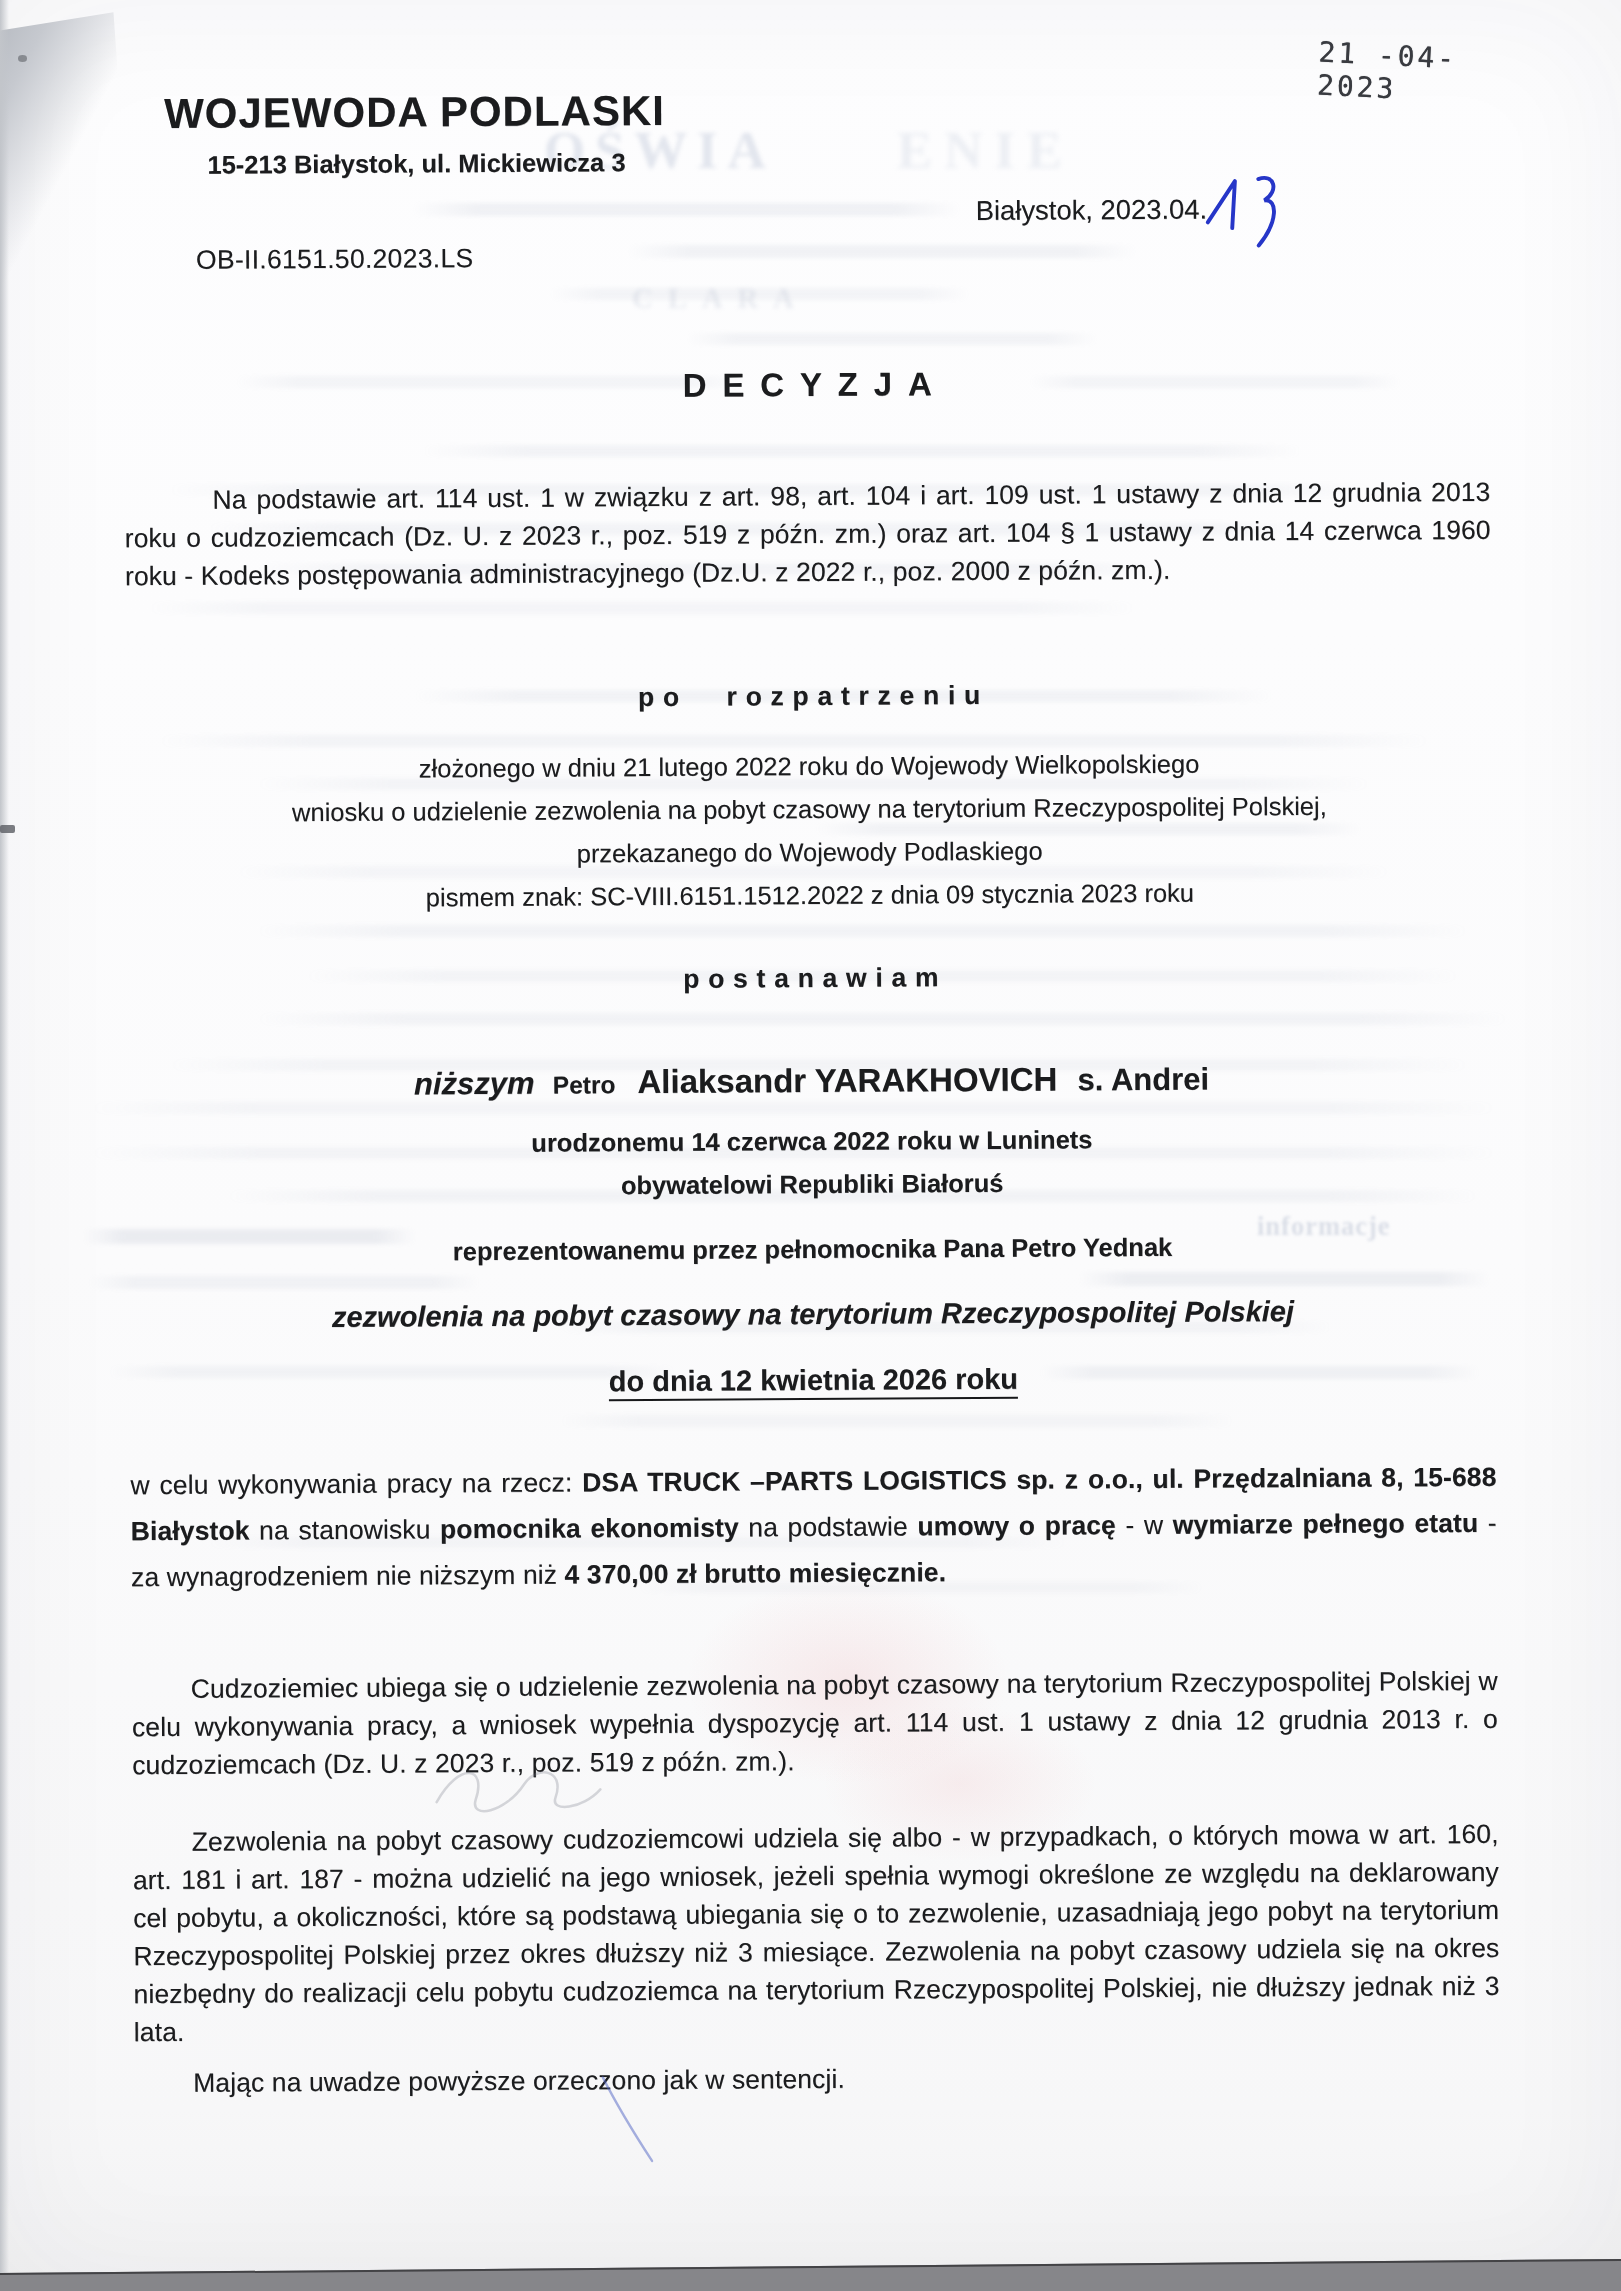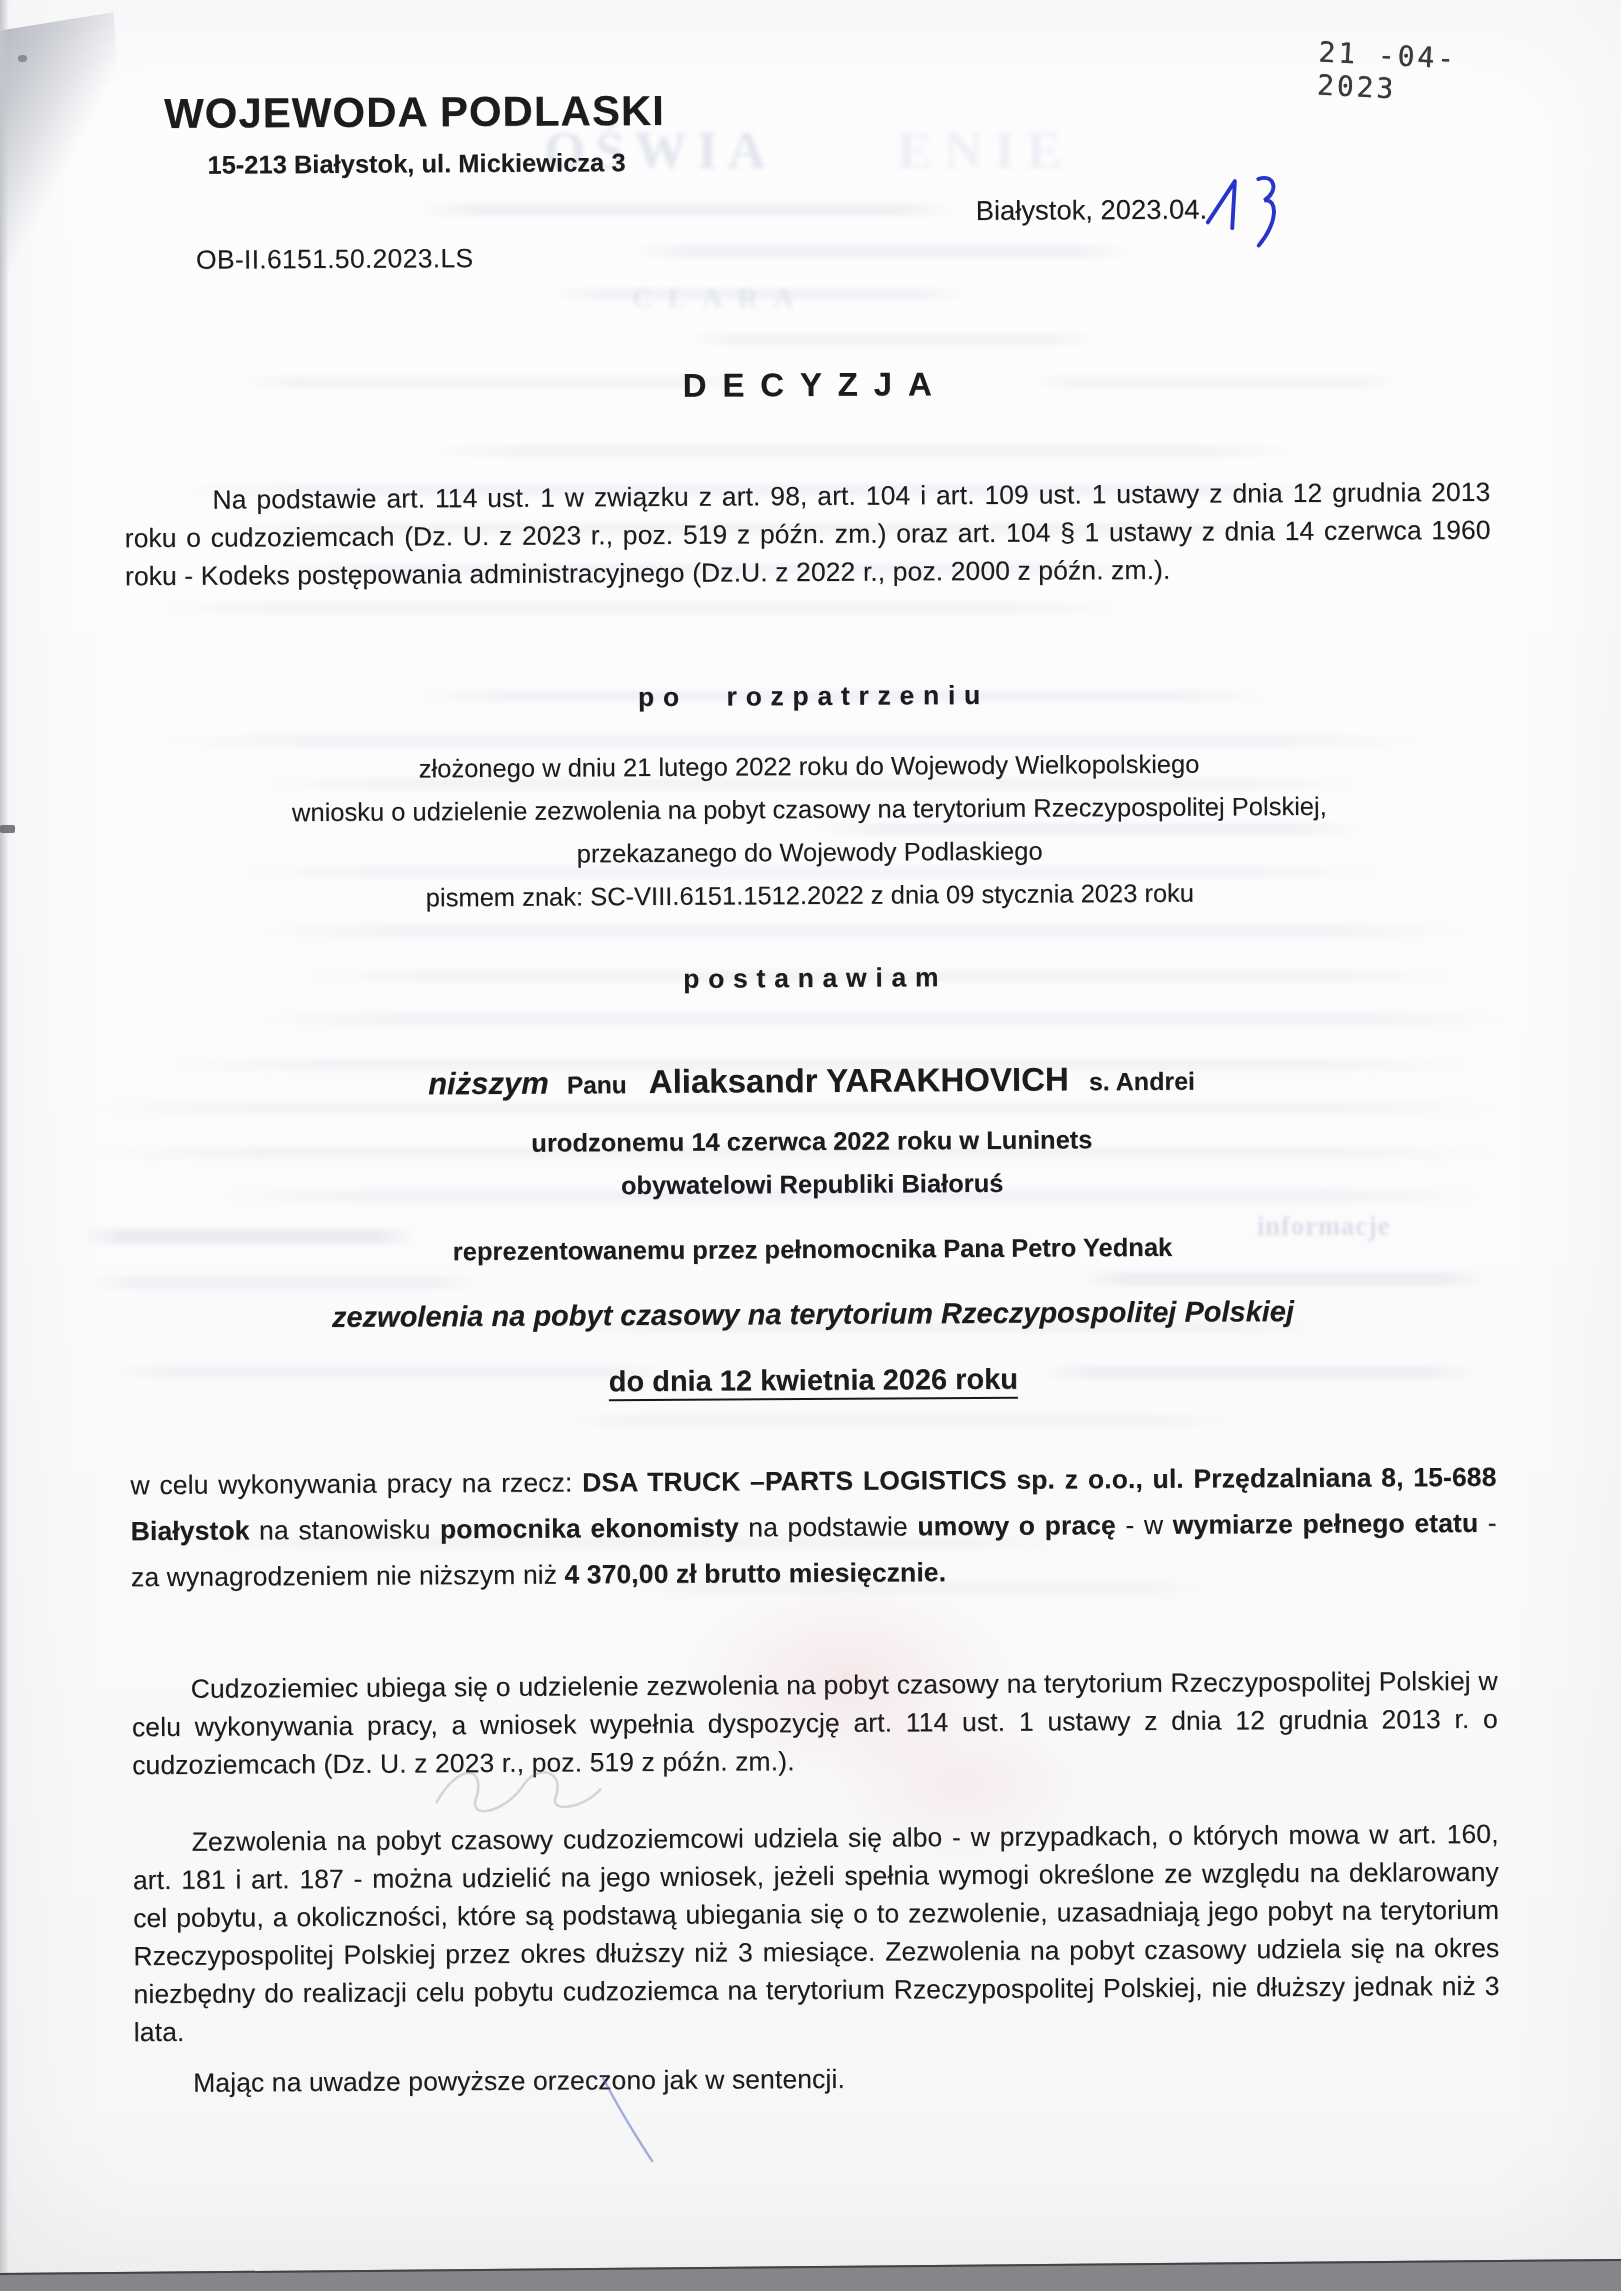--- a/index.html
+++ b/index.html
@@ -45,21 +45,21 @@
   .porozp{top:681px;}
   .postan{top:963px;}
 
   .centerline{left:127px;width:1366px;text-align:center;font-size:25.5px;line-height:43px;}
   .appblock{top:745px;}
 
   .grantline{left:0;top:1062px;width:1621px;text-align:center;white-space:nowrap;}
   .grant-udzielic{font-size:31px;font-weight:700;font-style:italic;margin-right:13.7px;}
   .grant-panu{font-size:24.5px;font-weight:700;margin-right:17.6px;}
   .grant-name{font-size:33px;font-weight:700;margin-right:15.7px;}
-  .grant-son{font-size:25px;font-weight:700;}
+  .grant-son{font-size:31px;font-weight:700;}
   .bornline{left:0;top:1127px;width:1621px;text-align:center;font-size:25.5px;font-weight:700;}
   .citizenline{left:0;top:1170px;width:1621px;text-align:center;font-size:25.5px;font-weight:700;}
   .représline{left:0;top:1235px;width:1621px;text-align:center;font-size:25.5px;font-weight:700;}
   .permitline{left:0;top:1298px;width:1621px;text-align:center;font-size:29px;font-weight:700;font-style:italic;}
   .untilline{left:0;top:1364px;width:1621px;text-align:center;font-size:29px;font-weight:700;}
   .untilline .u{border-bottom:2.9px solid #17181a;padding-bottom:2px;}
 
   .workpara{top:1458px;line-height:46px;}
   .workpara b{font-weight:700;}
   .p-cudzo{top:1666px;}
@@ -163,21 +163,21 @@
       <div>złożonego w dniu 21 lutego 2022 roku do Wojewody Wielkopolskiego</div>
       <div>wniosku o udzielenie zezwolenia na pobyt czasowy na terytorium Rzeczypospolitej Polskiej,</div>
       <div>przekazanego do Wojewody Podlaskiego</div>
       <div>pismem znak: SC-VIII.6151.1512.2022 z dnia 09 stycznia 2023 roku</div>
     </div>
 
     <div class="abs spacedhead postan ink">postanawiam</div>
 
     <div class="abs grantline ink">
       <span class="grant-udzielic">niższym</span>
-      <span class="grant-panu">Panu</span>
+      <span class="grant-panu">Petro</span>
       <span class="grant-name">Aliaksandr YARAKHOVICH</span>
       <span class="grant-son">s. Andrei</span>
     </div>
     <div class="abs bornline ink">urodzonemu 14 czerwca 2022 roku  w Luninets</div>
     <div class="abs citizenline ink">obywatelowi Republiki Białoruś</div>
     <div class="abs représline ink">reprezentowanemu przez pełnomocnika Pana Petro Yednak</div>
     <div class="abs permitline ink">zezwolenia na pobyt czasowy na terytorium Rzeczypospolitej Polskiej</div>
     <div class="abs untilline ink">
       <span class="u">do dnia 12 kwietnia 2026 roku</span>
     </div>

